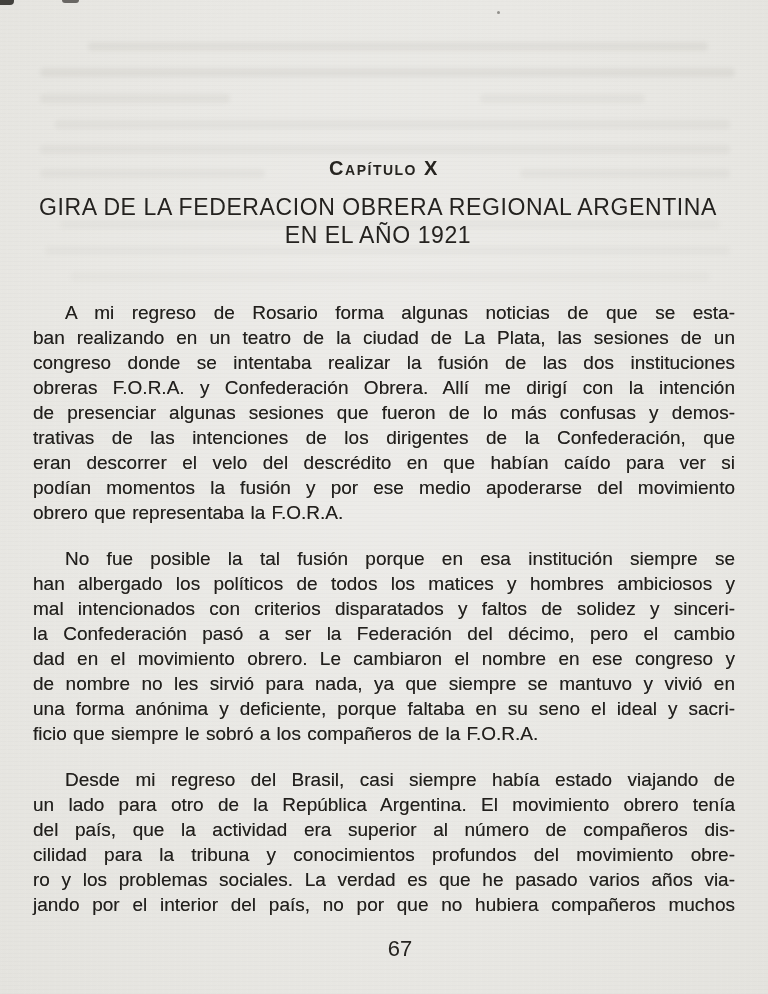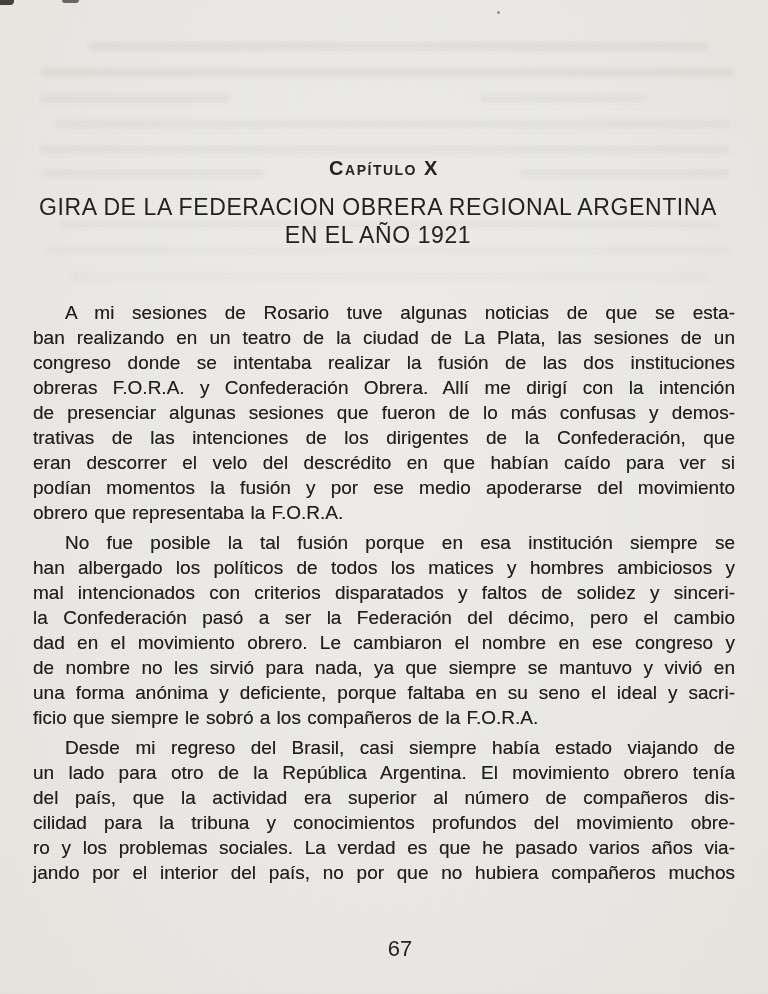--- a/index.html
+++ b/index.html
@@ -69,21 +69,21 @@
   }
   .body-text {
     position: absolute;
     top: 300px;
     left: 33px;
     width: 702px;
     font-size: 19px;
     line-height: 25px;
     text-shadow: 0 0 0.4px rgba(33,31,28,0.55);
   }
-  .para + .para { margin-top: 5px; }
+  .para + .para { margin-top: 21px; }
   .line {
     text-align: justify;
     text-align-last: justify;
     word-spacing: 1px;
   }
   .line.first { text-indent: 32px; }
   .line.flush { text-align-last: left; }
   .pagenum {
     position: absolute;
     top: 936px;
@@ -120,21 +120,21 @@
 
   <div class="chapter">Capítulo X</div>
 
   <div class="title">
     <div>GIRA DE LA FEDERACION OBRERA REGIONAL ARGENTINA</div>
     <div>EN EL AÑO 1921</div>
   </div>
 
   <div class="body-text">
     <div class="para">
-        <div class="line first">A mi sesiones de Rosario tuve algunas noticias de que se esta-</div>
+        <div class="line first">A mi regreso de Rosario forma algunas noticias de que se esta-</div>
         <div class="line">ban realizando en un teatro de la ciudad de La Plata, las sesiones de un</div>
         <div class="line">congreso donde se intentaba realizar la fusión de las dos instituciones</div>
         <div class="line">obreras F.O.R.A. y Confederación Obrera. Allí me dirigí con la intención</div>
         <div class="line">de presenciar algunas sesiones que fueron de lo más confusas y demos-</div>
         <div class="line">trativas de las intenciones de los dirigentes de la Confederación, que</div>
         <div class="line">eran descorrer el velo del descrédito en que habían caído para ver si</div>
         <div class="line">podían momentos la fusión y por ese medio apoderarse del movimiento</div>
         <div class="line flush">obrero que representaba la F.O.R.A.</div>
       </div>
     <div class="para">

